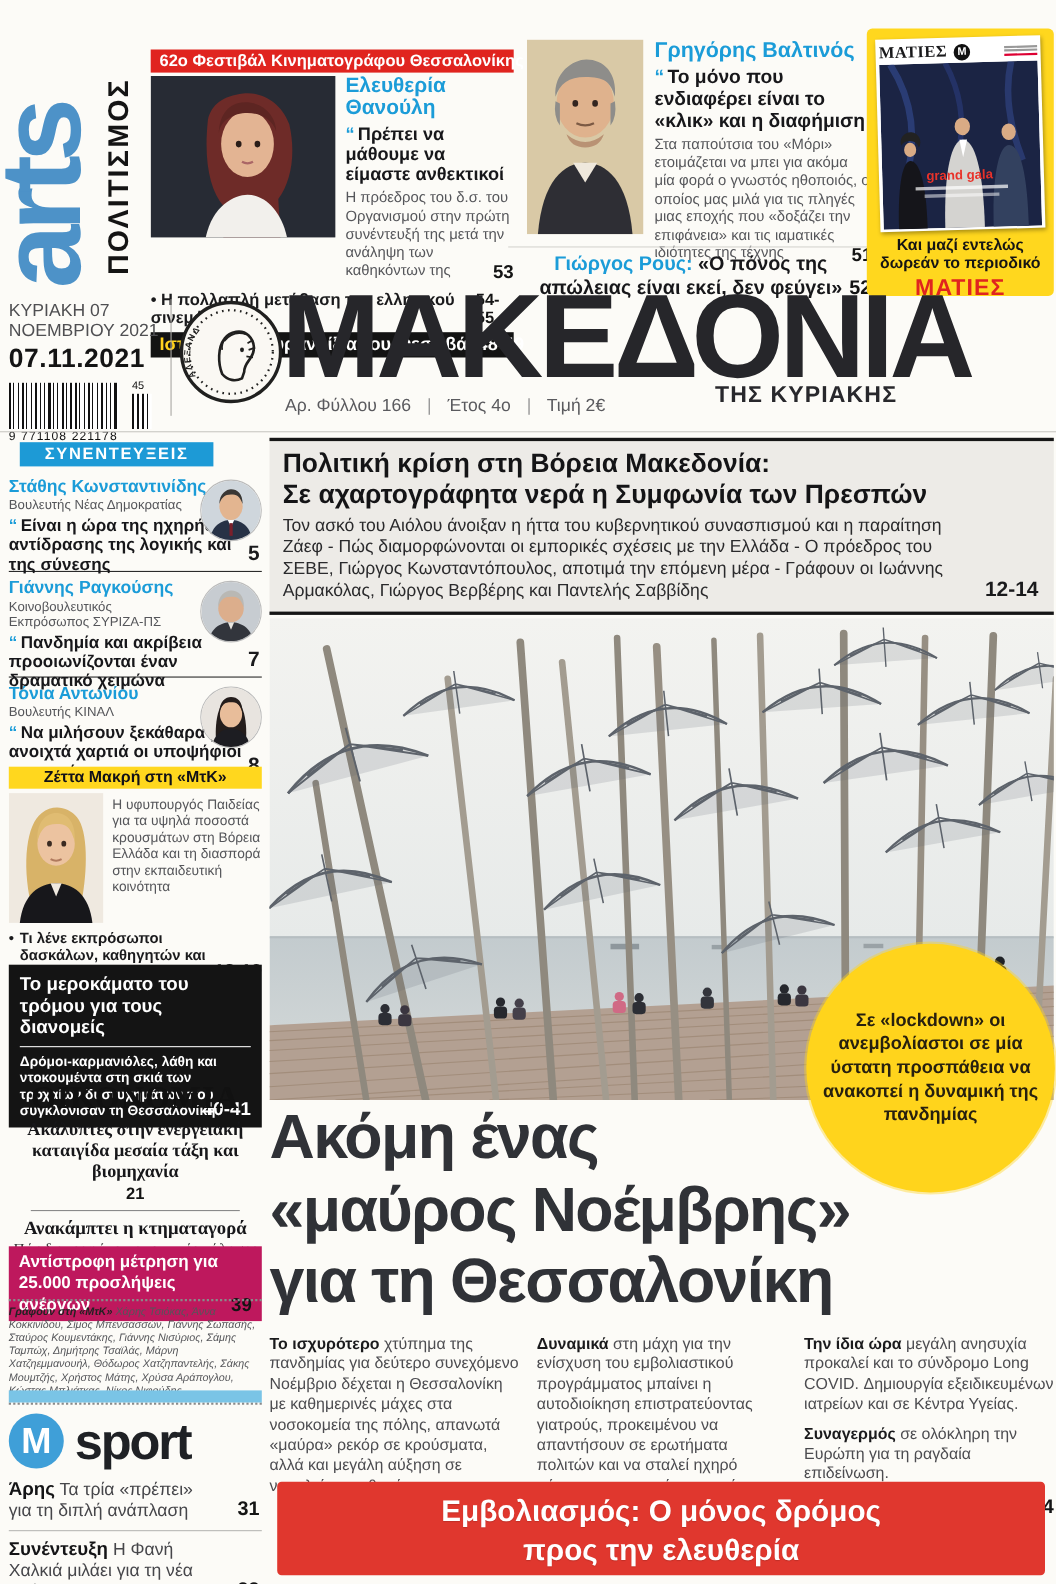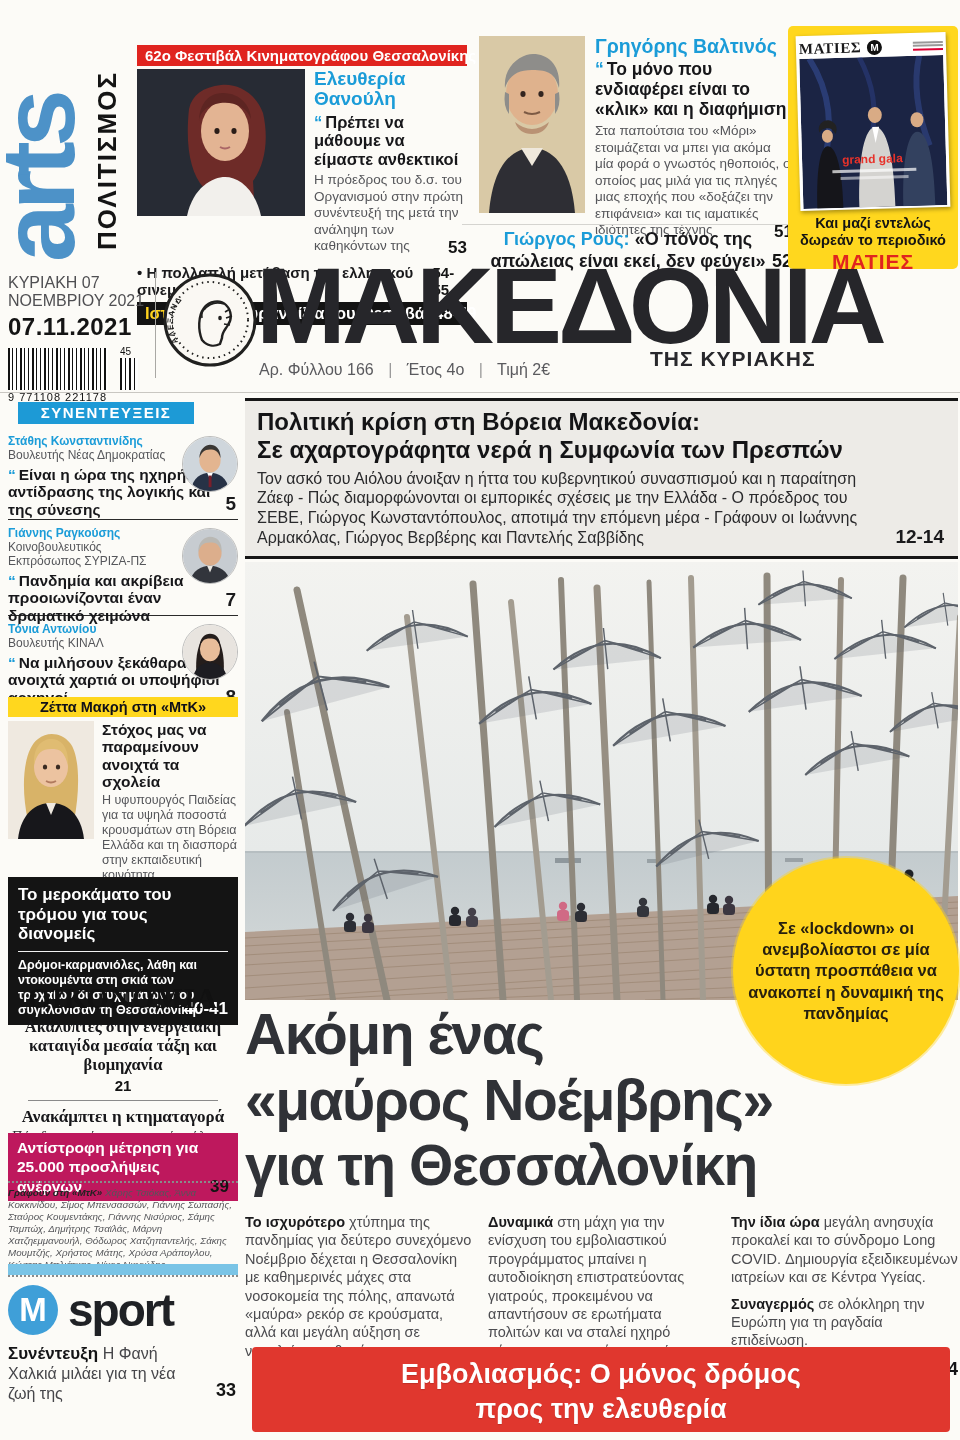--- a/index.html
+++ b/index.html
@@ -65,21 +65,21 @@
   .mh-sub{left:650px;top:347px;font-size:21px;font-weight:900;letter-spacing:1px;color:#28282c;}
   .mh-issue{left:259px;top:361px;font-size:16px;color:#5a5a5e;}
   .mh-issue .sep{color:#9a9a9a;margin:0 10px;}
   .mh-rule{left:0;top:392px;width:960px;height:1px;background:#c9c7c2;}
   
   .sb{left:8px;width:230px;}
   .sb-int-header{top:402px;height:22px;width:176px;left:18px;background:#1d9ad6;color:#fff;
     font-size:15px;font-weight:800;letter-spacing:1.5px;text-align:center;line-height:22px;}
   .int-item{position:relative;padding:6px 0 4px;border-bottom:1px solid #2a2a2a;}
   .int-item:last-child{border-bottom:none;}
-  .int-name{color:#1b9cd8;font-weight:800;font-size:12px;}
+  .int-name{color:#1b9cd8;font-weight:800;font-size:16px;}
   .int-role{font-size:12px;color:#55565a;margin-top:1px;width:160px;line-height:1.15;}
   .int-quote{font-weight:800;font-size:15.5px;line-height:1.14;margin-top:3px;color:#17171a;}
   .int-page{position:absolute;right:2px;bottom:4px;font-size:19px;font-weight:800;}
   .int-photo{position:absolute;right:0;top:8px;width:56px;height:56px;border-radius:50%;
              overflow:hidden;border:1px solid #bbb;}
   .sb-interviews{top:428px;}
   .bar-yellow{top:697px;height:20px;background:#ffd71e;font-size:14.5px;font-weight:800;color:#101018;
               text-align:center;line-height:20px;}
   .makri{top:721px;}
   .makri-row{display:flex;}
@@ -344,21 +344,20 @@
         <path d="M20,100 C12,64 16,28 30,18 C40,10 54,12 62,22 C72,34 72,70 66,100 Z" fill="#d8b368"></path>
         <ellipse cx="43" cy="46" rx="17" ry="20" fill="#ecc3a0"></ellipse>
         <path d="M26,44 C25,26 34,18 43,18 C53,18 61,26 60,44 C56,30 52,28 43,28 C34,28 29,32 26,44 Z" fill="#e0bc72"></path>
         <path d="M10,118 C13,92 28,82 43,82 C58,82 73,92 76,118 Z" fill="#17171b"></path>
         <path d="M38,82 L43,94 L48,82 Z" fill="#efe9e0"></path>
         <ellipse cx="37" cy="46" rx="2.2" ry="2.6" fill="#3a2b22"></ellipse>
         <ellipse cx="50" cy="46" rx="2.2" ry="2.6" fill="#3a2b22"></ellipse>
         <path d="M38,60 Q43,63 48,60" stroke="#b07a5e" stroke-width="1.8" fill="none"></path>
       </svg>
       <div class="makri-col">
-        <div class="makri-title" data-name="makri-title">Στόχος μας να παραμείνουν ανοιχτά τα σχολεία</div>
         <div class="makri-body" data-name="makri-body">Η υφυπουργός Παιδείας για τα υψηλά ποσοστά κρουσμάτων στη Βόρεια Ελλάδα και τη διασπορά στην εκπαιδευτική κοινότητα</div>
       </div>
     </div>
     <div class="makri-bullet" data-name="makri-bullet">
       <span>Τι λένε εκπρόσωποι δασκάλων, καθηγητών και γονέων</span>
       <span class="pg" data-name="makri-bullet-page">18-19</span>
     </div>
   </div>
 
   <div class="abs sb black-box" data-name="delivery-riders-black-box">
@@ -388,20 +387,24 @@
   <div class="abs sb writers" data-name="contributors-block">
     <span class="lbl" data-name="contributors-label">Γράφουν στη «ΜτΚ»</span><span data-name="contributors-names"> Χάρης Τσιόκας, Άννα Κοκκινίδου, Σίμος Μπενσασσών, Γιάννης Σωπασής, Σταύρος Κουμεντάκης, Γιάννης Νισύριος, Σάμης Ταμπώχ, Δημήτρης Τσαϊλάς, Μάρνη Χατζηεμμανουήλ, Θόδωρος Χατζηπαντελής, Σάκης Μουμτζής, Χρήστος Μάτης, Χρύσα Αράπογλου, Κώστας Μπλιάτκας, Νίκος Νιφούδης</span>
   </div>
 
   <div class="abs sb bar-blue" data-name="sport-divider-bar"></div>
 
   <div class="abs sb sport" data-name="sport-section">
     <div class="sport-logo" data-name="sport-logo">
       <div class="sport-m" data-name="sport-m-icon">M</div>
       <div class="sport-word" data-name="sport-wordmark">sport</div>
+    </div>
+    <div class="sport-item" data-name="sport-item">
+      <span class="lead" data-name="sport-item-lead">Άρης</span><span data-name="sport-item-text"> Τα τρία «πρέπει» για τη διπλή ανάπλαση</span>
+      <span class="pg" data-name="sport-item-page">31</span>
     </div>
     <div class="sport-item" data-name="sport-item">
       <span class="lead" data-name="sport-item-lead">Συνέντευξη</span><span data-name="sport-item-text"> Η Φανή Χαλκιά μιλάει για τη νέα ζωή της</span>
       <span class="pg" data-name="sport-item-page">33</span>
     </div>
   </div>
 
   <div class="abs crisis" data-name="north-macedonia-crisis-box">
     <div class="crisis-h" data-name="crisis-headline">
       <div>Πολιτική κρίση στη Βόρεια Μακεδονία:</div>

